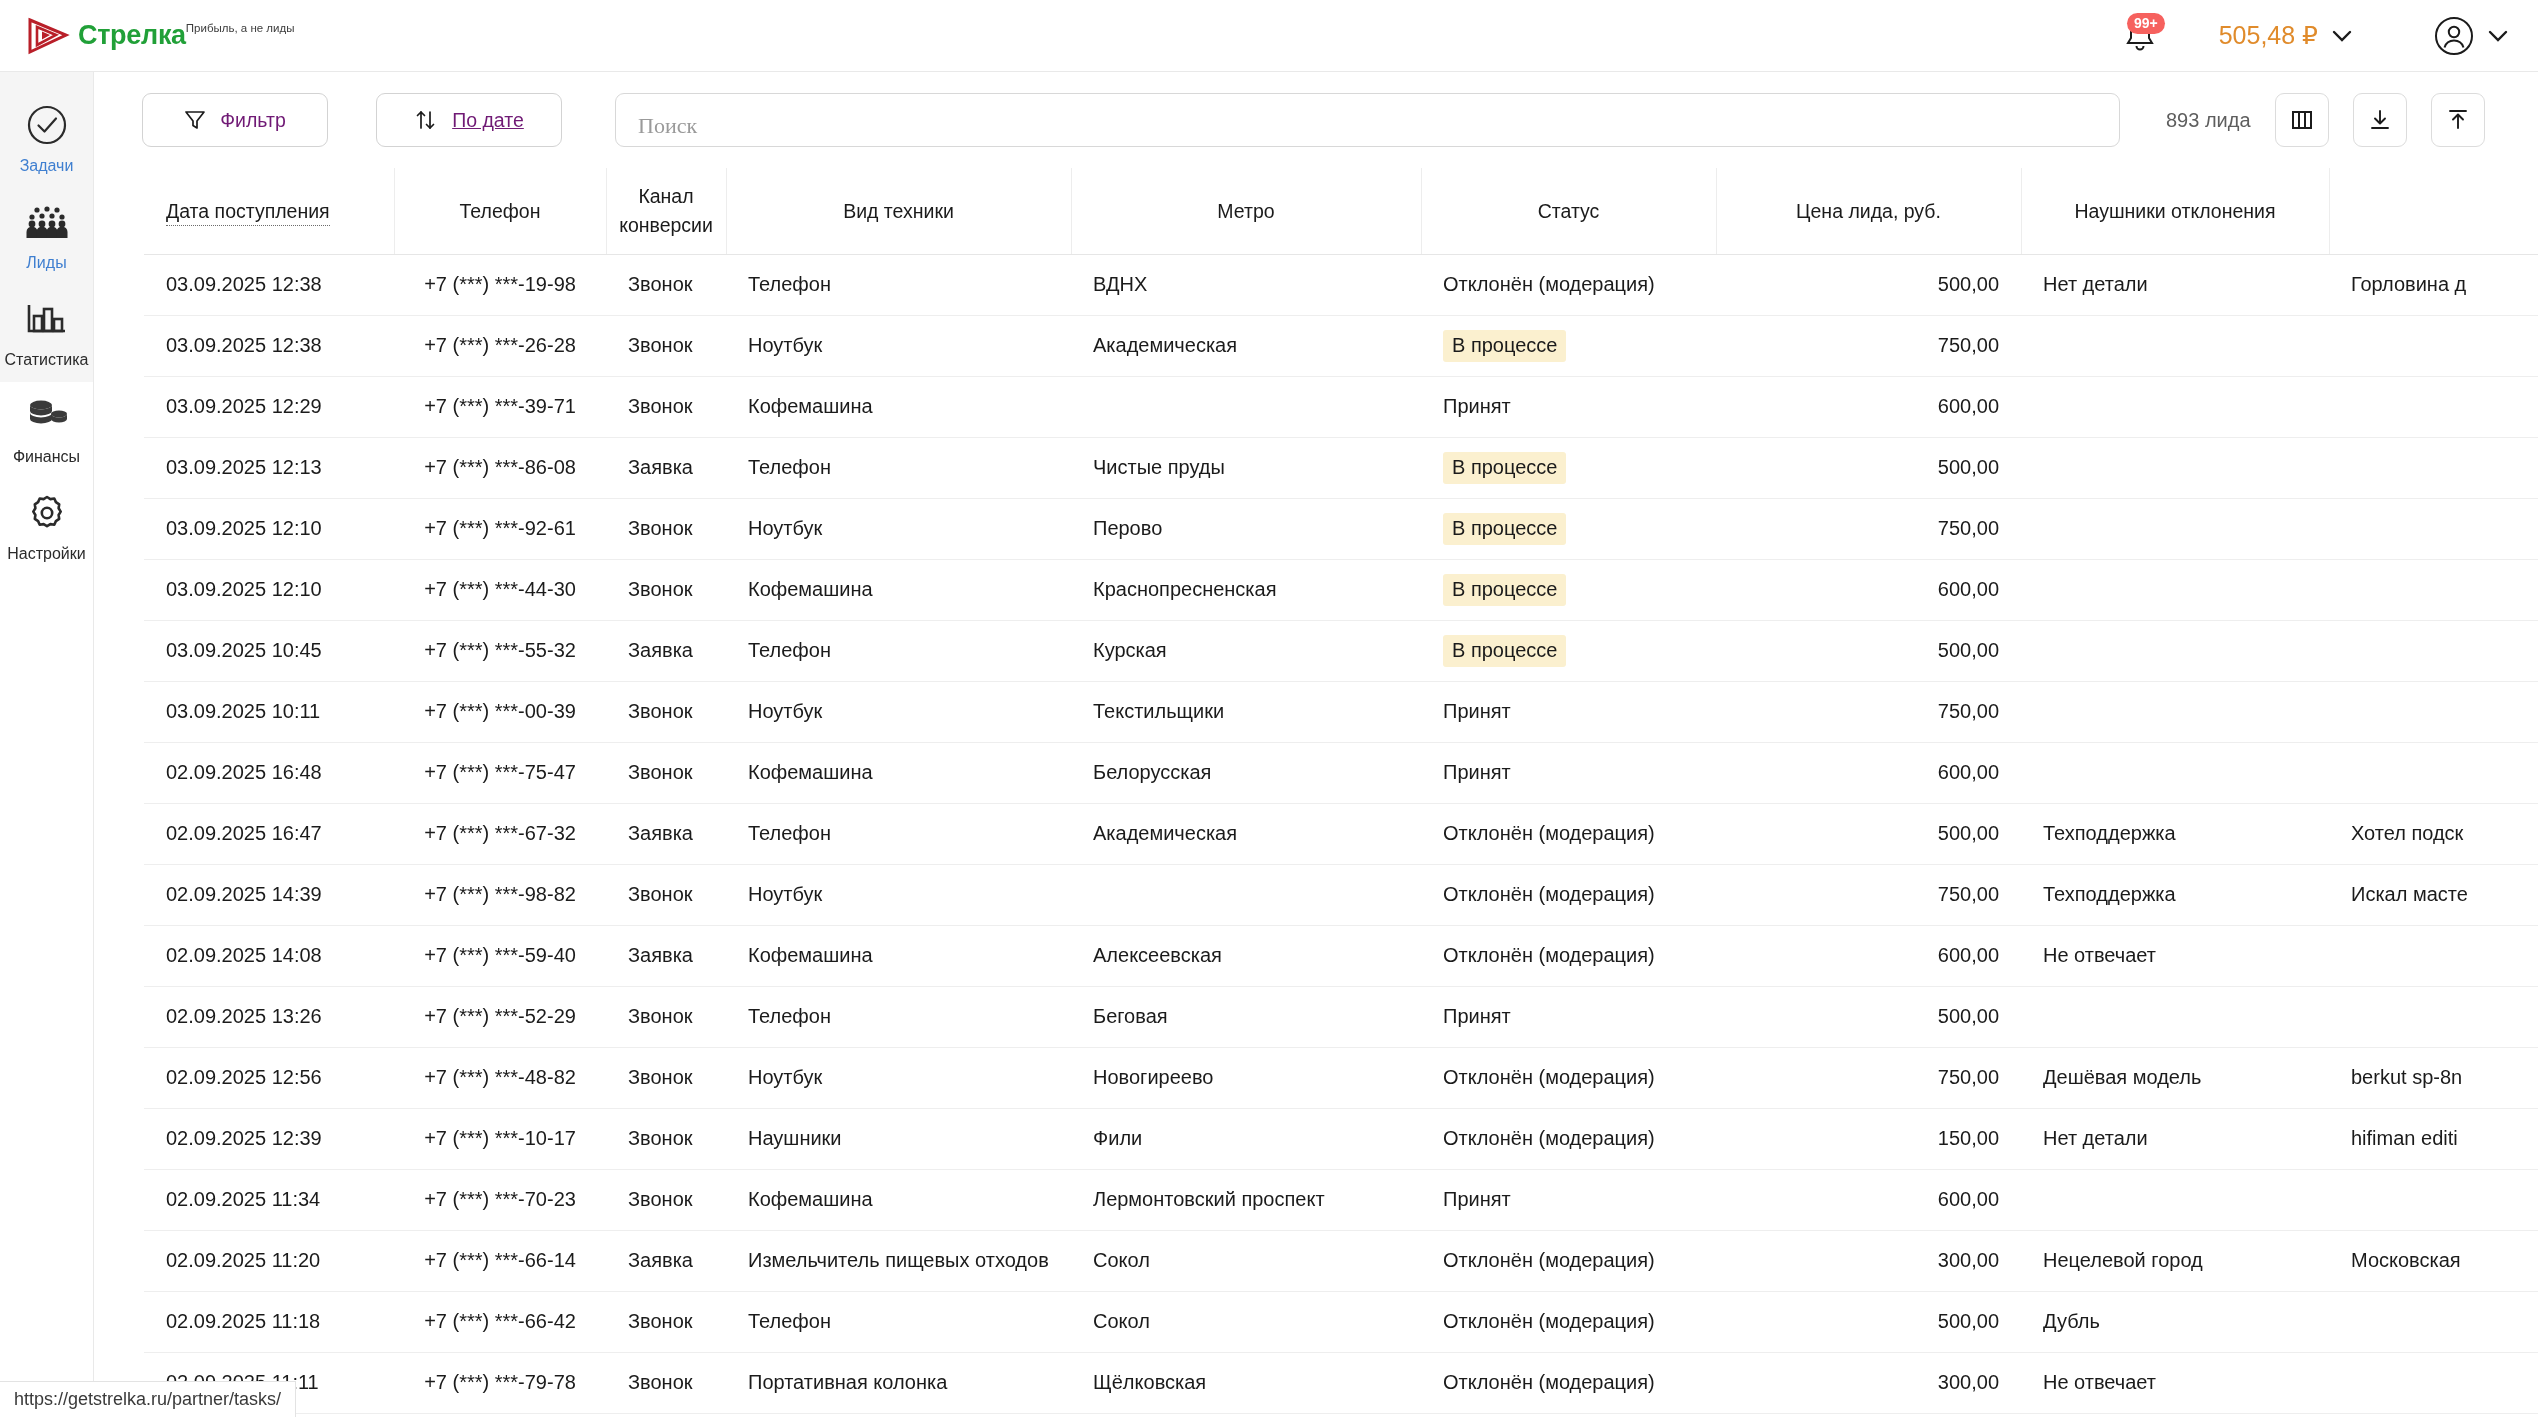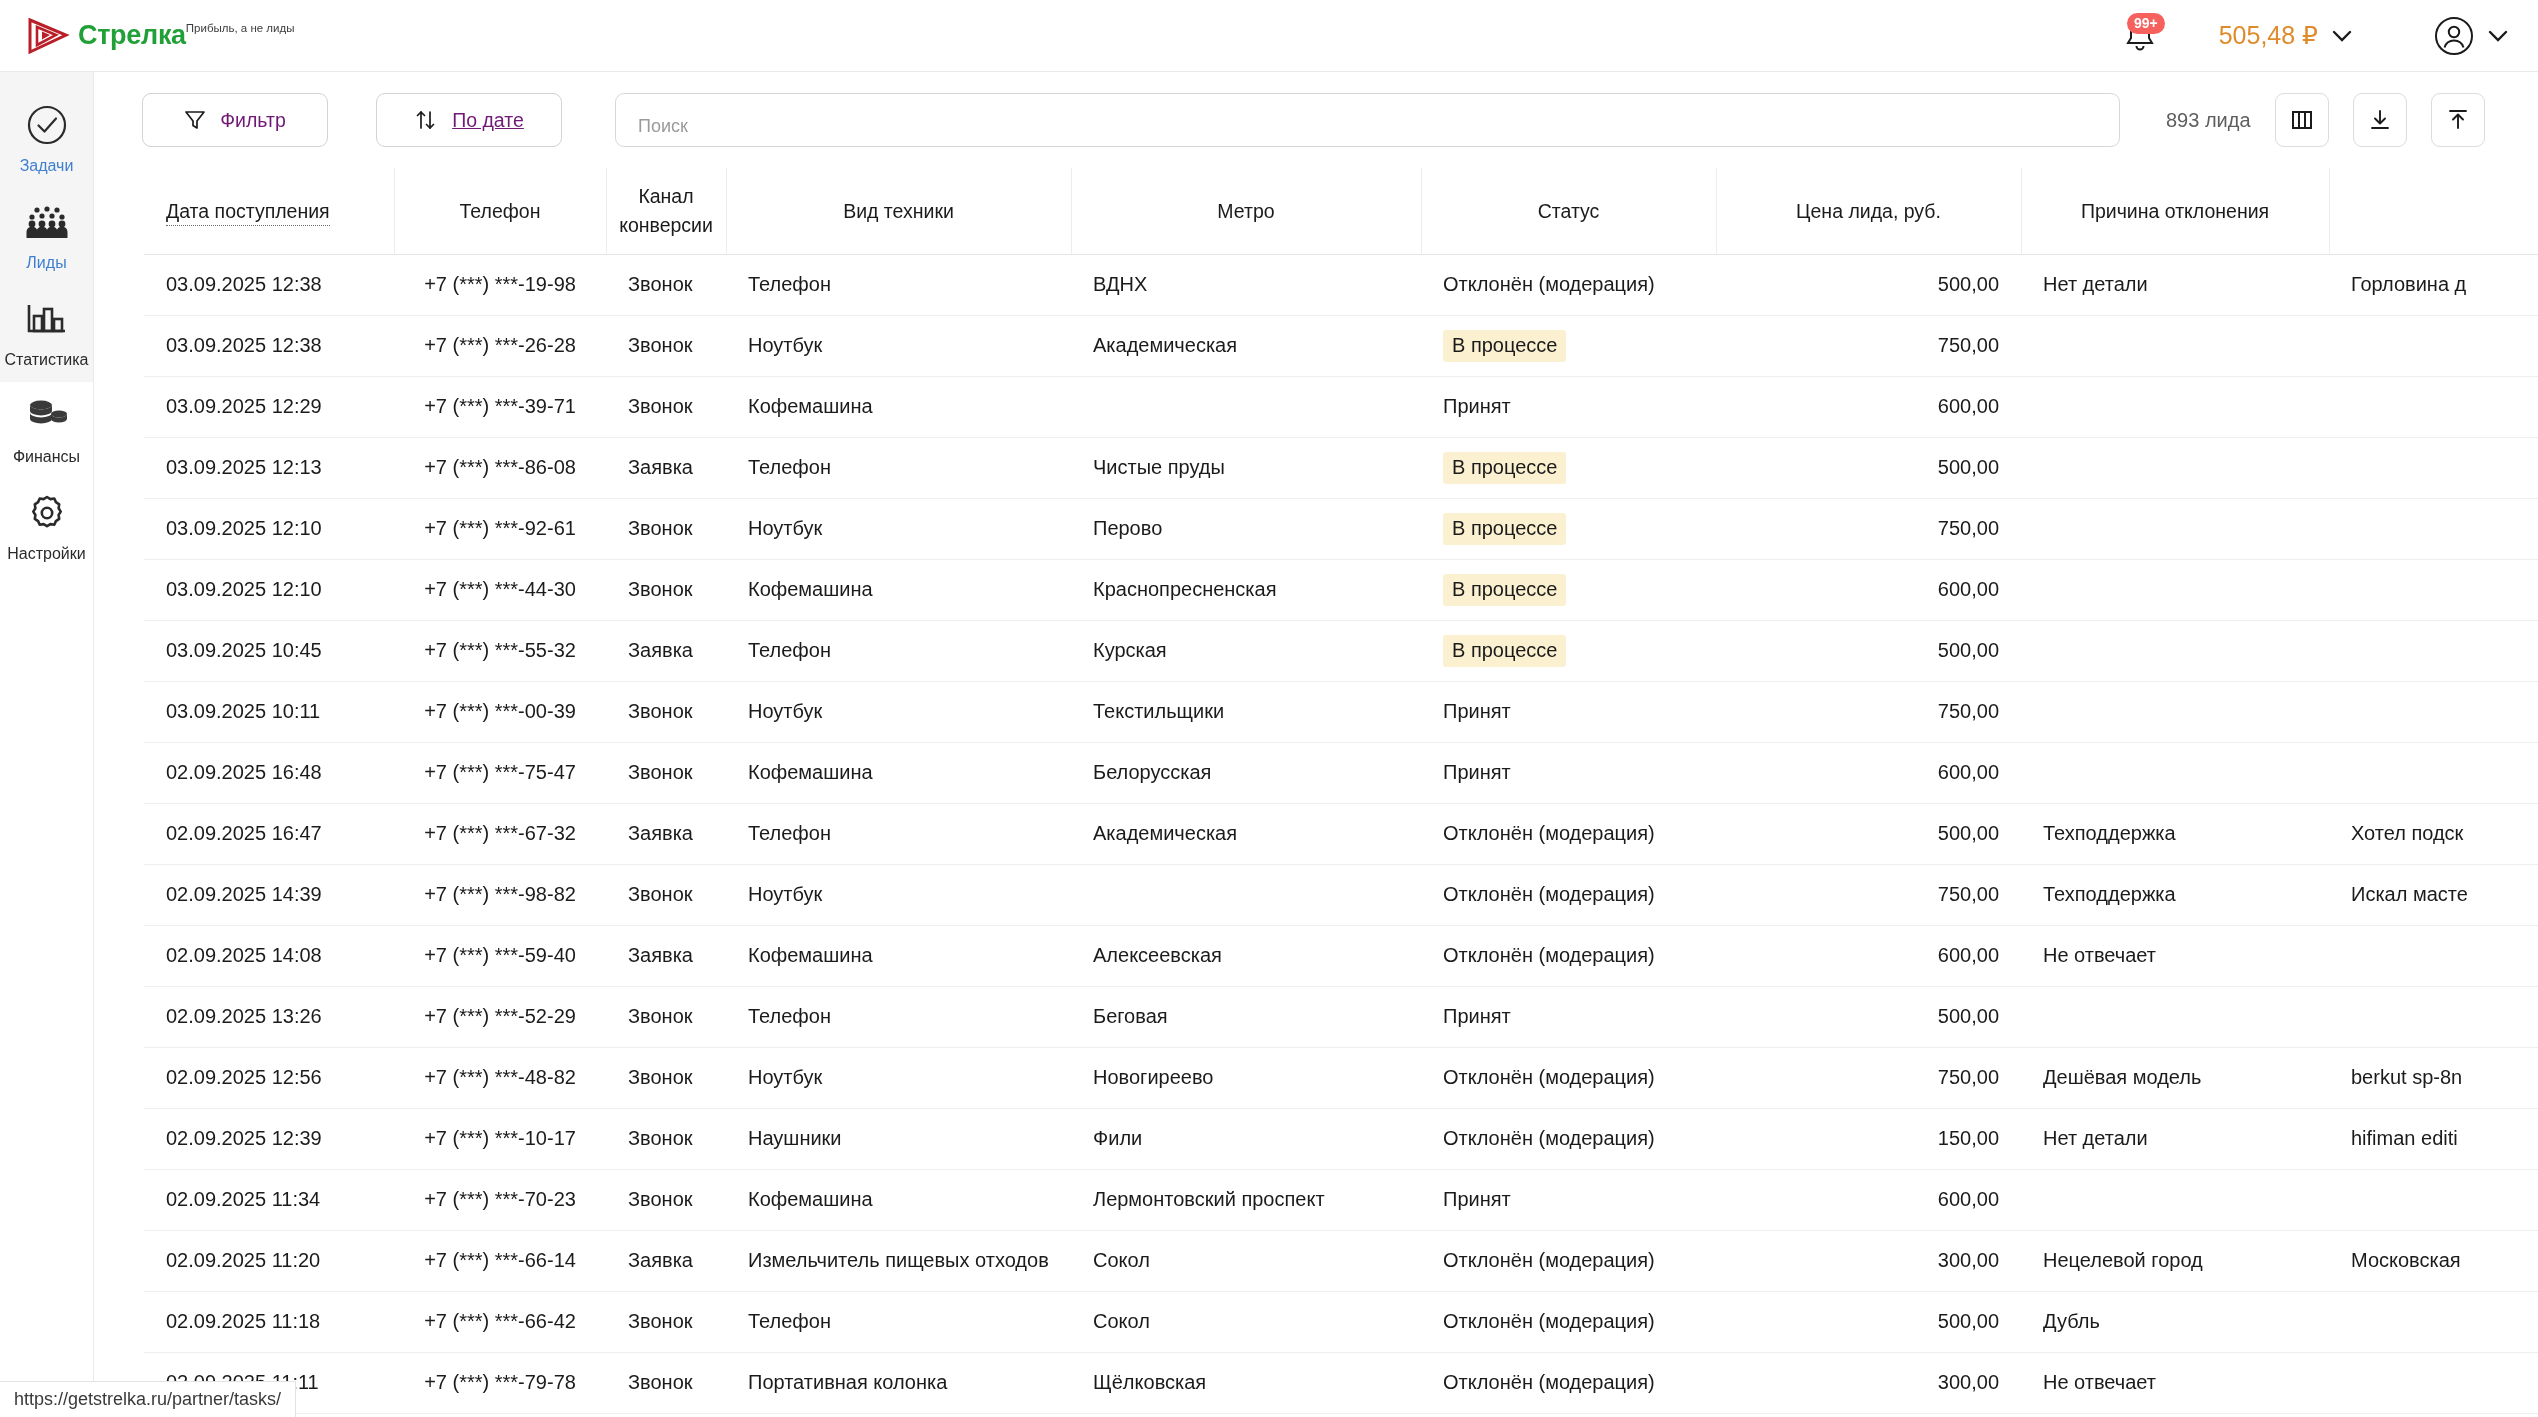--- a/index.html
+++ b/index.html
@@ -72,22 +72,22 @@
     gap: 14px; cursor: pointer; font-size: 19.5px; color: #701a75; padding: 0 26px;
   }
   .btn-filter { width: 186px; margin-left: 18px; }
   .btn-date { width: 186px; margin-left: 48px; text-decoration: underline; }
   .search-box {
     margin-left: 53px; height: 54px; width: 1505px;
     border: 1px solid #d8d8d8; border-radius: 9px; background: #fff;
     display: flex; align-items: center; padding: 0 22px;
   }
   .search-box input {
-    border: none; outline: none; width: 100%; font-size: 18px;
-    font-family: Liberation Sans, sans-serif; color: #222; background: transparent; margin-top: 12px;
+    border: none; outline: none; width: 100%; font-size: 22px;
+    font-family: Liberation Serif, serif; color: #222; background: transparent; margin-top: 12px;
   }
   .search-box input::placeholder { color: #9a9a9a; }
   .lead-count { margin-left: 46px; font-size: 20px; color: #5e5e5e; white-space: nowrap; }
   .icon-btn {
     width: 54px; height: 54px; margin-left: 24px;
     border: 1px solid #dcdcdc; border-radius: 9px; background: #fff;
     display: flex; align-items: center; justify-content: center; cursor: pointer;
   }
   .icon-btn:first-of-type { margin-left: 42px; }
 
@@ -337,21 +337,21 @@
         <tr>
           <th class="h-date left">
             <span class="sortable-label">Дата поступления</span>
           </th>
           <th class="h-phone">Телефон</th>
           <th class="h-chan">Канал конверсии</th>
           <th class="h-tech">Вид техники</th>
           <th class="h-metro">Метро</th>
           <th class="h-status">Статус</th>
           <th class="h-price">Цена лида, руб.</th>
-          <th class="h-reason">Причина отклонения</th>
+          <th class="h-reason">Наушники отклонения</th>
           <th class="h-comment"></th>
         </tr>
       </thead>
       <tbody id="rows-body">
           <tr>
             <td class="c-date">03.09.2025 12:38</td>
             <td class="c-phone">+7 (***) ***-19-98</td>
             <td class="c-chan">Звонок</td>
             <td class="c-tech">Телефон</td>
             <td class="c-metro">ВДНХ</td>

